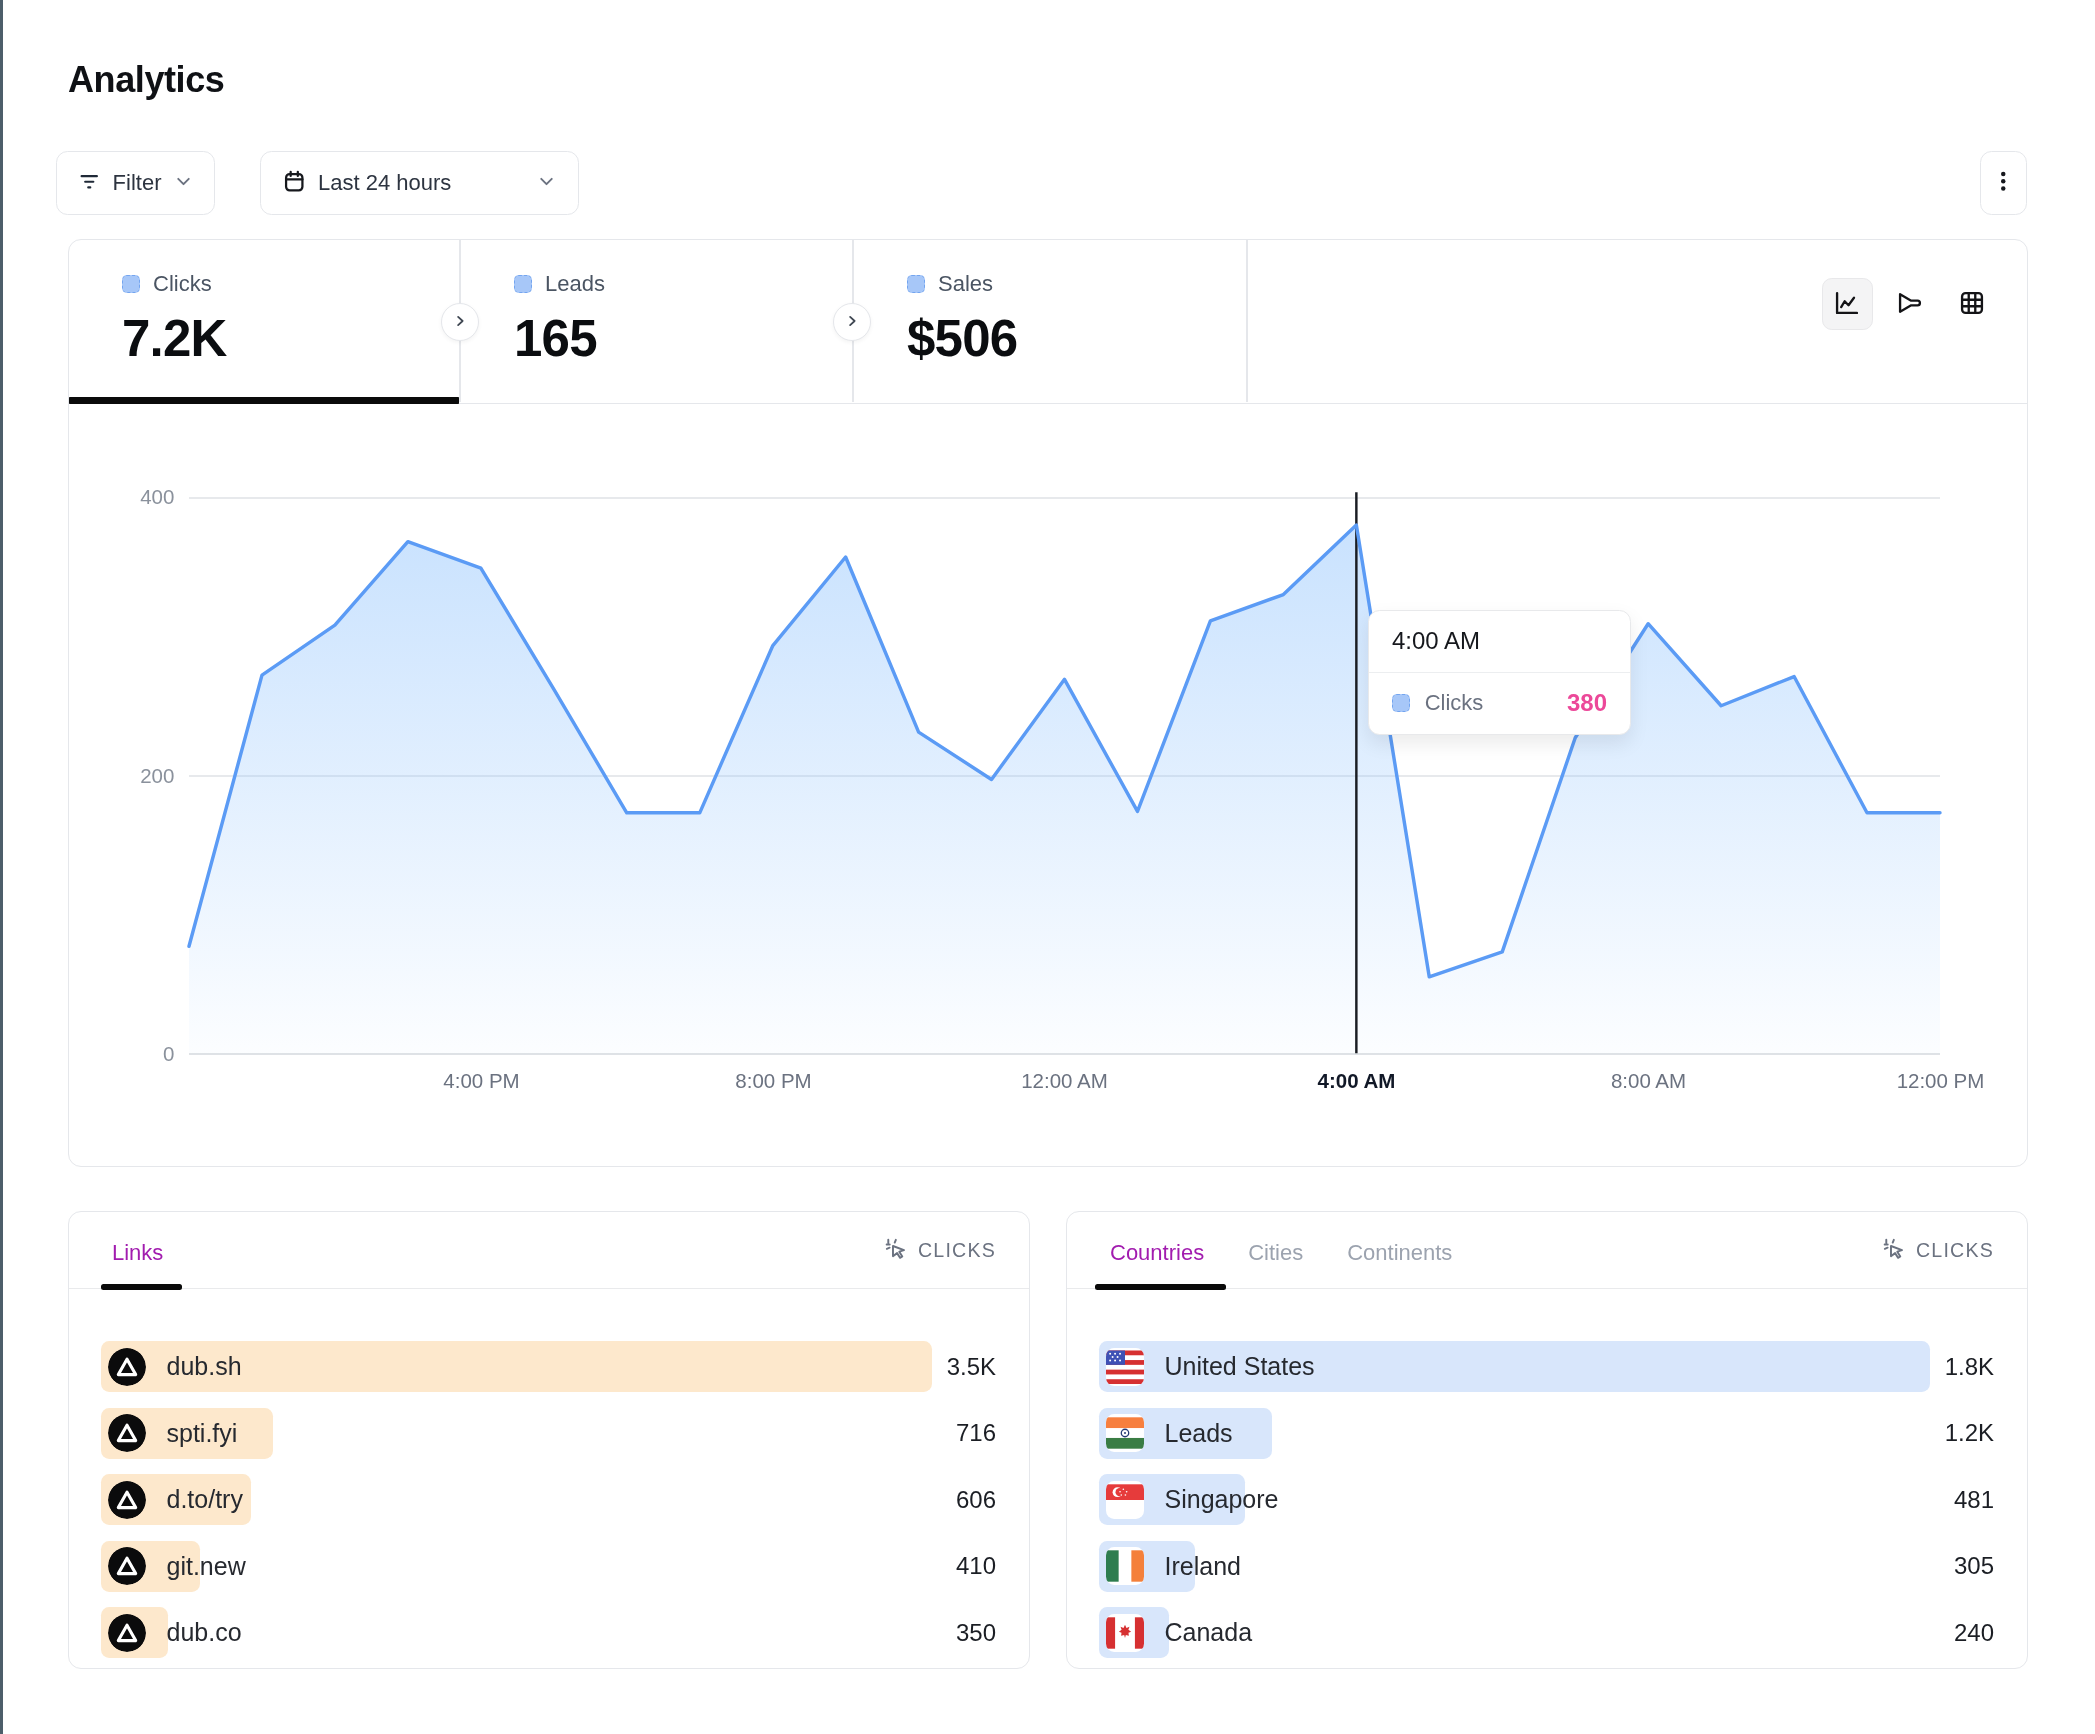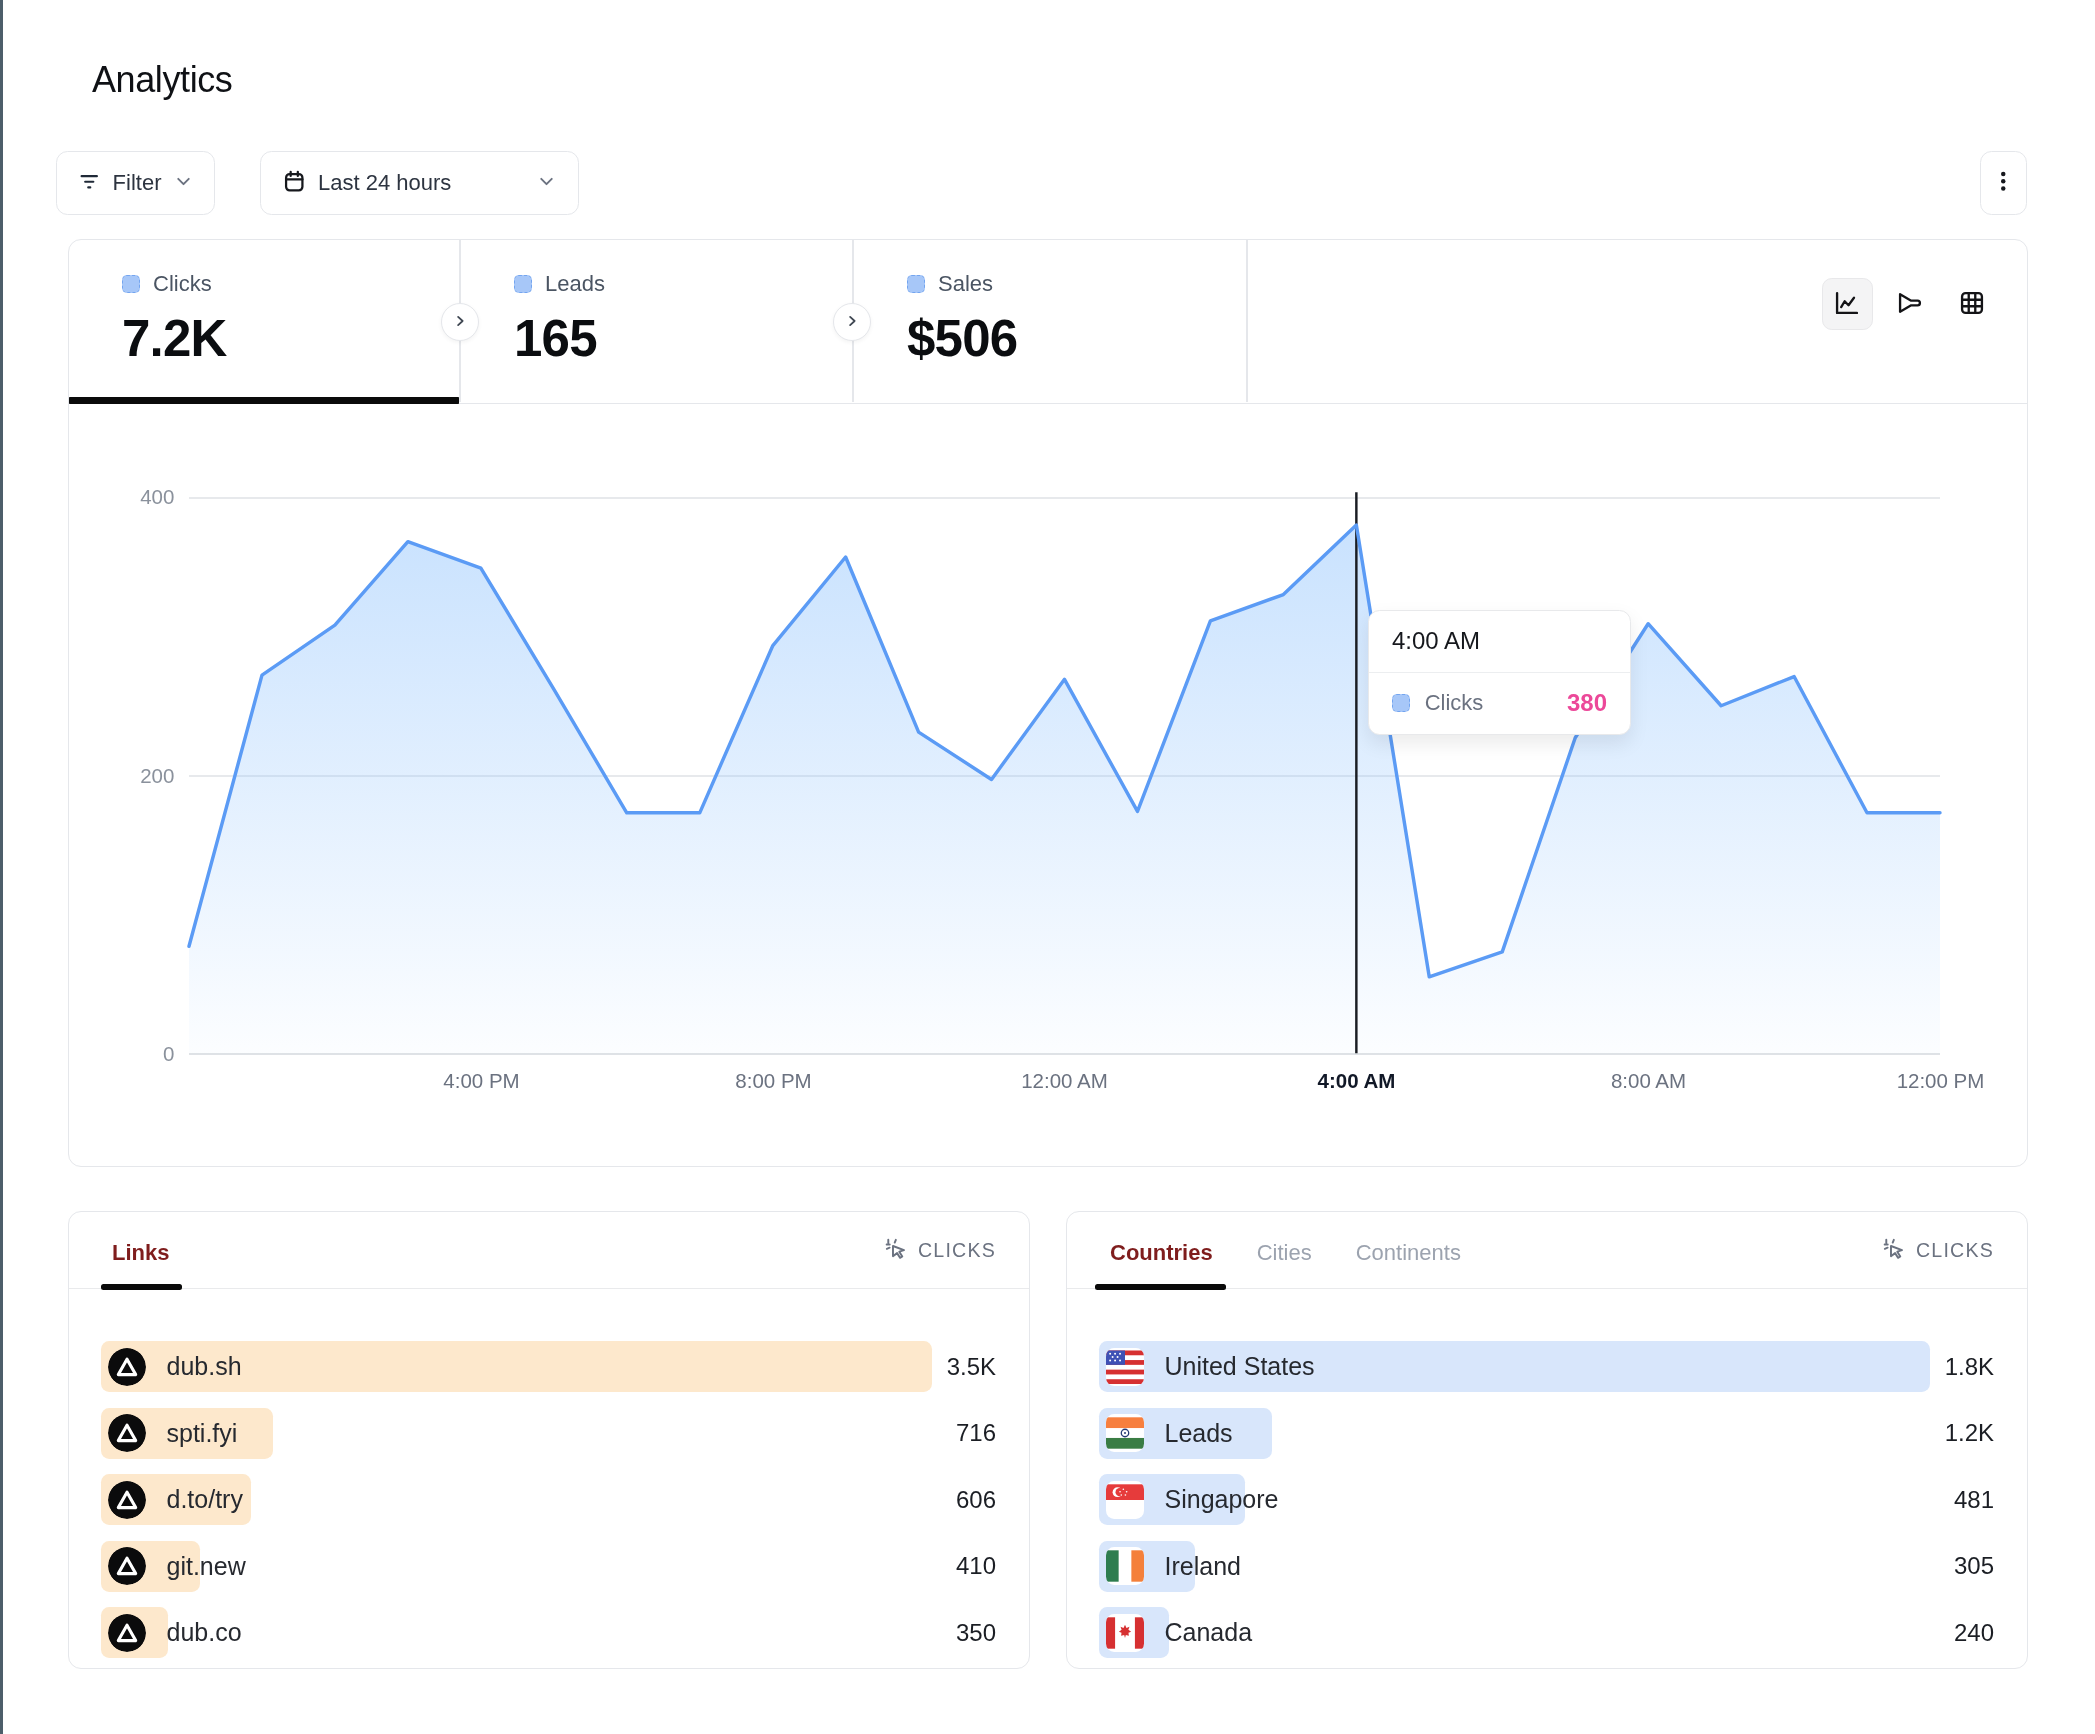--- a/index.html
+++ b/index.html
@@ -1,21 +1,21 @@
 <!DOCTYPE html>
 <html style="font-size:13px"><head>
 <meta charset="utf-8">
 <style>
   * { margin:0; padding:0; box-sizing:border-box; }
   html,body { width:2096px; height:1735px; background:#ffffff; overflow:hidden;
     font-family:"Liberation Sans","DejaVu Sans",sans-serif; color:#111827; }
   #root { position:relative; width:2096px; height:1735px; background:#fff; }
   .edge-strip { position:absolute; left:0; top:0; width:2.5px; height:100%; background:#4d5e6a; }
 
-  .page-title { position:absolute; left:68px; top:59px; font-size:36px; font-weight:400; letter-spacing:-0.4px; color:#0f1115;margin-left:24px; }
+  .page-title { position:absolute; left:68px; top:59px; font-size:36px; font-weight:700; letter-spacing:-0.4px; color:#0f1115; }
 
   .btn { position:absolute; top:151px; height:64px; display:flex; align-items:center;
     border:1.6px solid #e5e7eb; border-radius:11.5px; background:#fff; cursor:pointer; }
   .btn svg { flex:none; }
   .btn-label { font-size:22px; color:#2d3440; font-weight:500; margin:0 11.5px 0 11.5px; }
   #filter-btn { left:56px; padding:0 19.6px; }
   #date-btn { left:260px; width:319px; padding:0 21px; }
   #date-btn .btn-label { margin-right:auto; }
   #kebab-btn { left:1980px; width:47px; justify-content:center; padding:0; }
 
@@ -52,21 +52,21 @@
   #tooltip .tt-row { padding:16.4px 23px; display:flex; align-items:center; gap:14.7px; }
   #tooltip .tt-series { font-size:22px; color:#6b7280; }
   #tooltip .tt-val { margin-left:auto; font-size:24px; font-weight:700; color:#ec4899; }
 
   .list-panel { top:1211px; width:962px; height:458px; }
   #links-panel { left:68px; }
   #countries-panel { left:1066px; }
   .lp-header { position:absolute; left:0; top:0; width:100%; height:77px; border-bottom:1.6px solid #e9eaec; }
   .lp-tabs { position:absolute; left:43px; top:28px; display:flex; gap:44px; }
   .lp-tab { font-size:22px; color:#9ca3af; cursor:pointer; }
-  .lp-tab.active { color:#7f1d1d; font-weight:700; }
+  .lp-tab.active { color:#a21caf; font-weight:400; }
   .lp-underline { position:absolute; top:72px; height:5.7px; background:#0a0a0a; border-radius:2.5px; }
   .metric-toggle { position:absolute; right:33px; top:24.5px; display:flex; align-items:center; gap:9.8px;
     color:#6b7280; cursor:pointer; }
   .metric-label { font-size:19.6px; letter-spacing:1.2px; font-weight:500; }
   .rows { position:absolute; left:32px; right:99px; top:129px; display:flex; flex-direction:column; gap:15.5px; }
   .row { position:relative; height:51px; cursor:pointer; }
   .rowbar { position:absolute; left:0; top:0; height:51px; border-radius:8.2px; }
   #links-panel .rowbar { background:#fde8cc; }
   #countries-panel .rowbar { background:#d8e6fb; }
   .rowcontent { position:absolute; left:6.5px; top:6.5px; height:38px; display:flex; align-items:center; gap:21px; }

